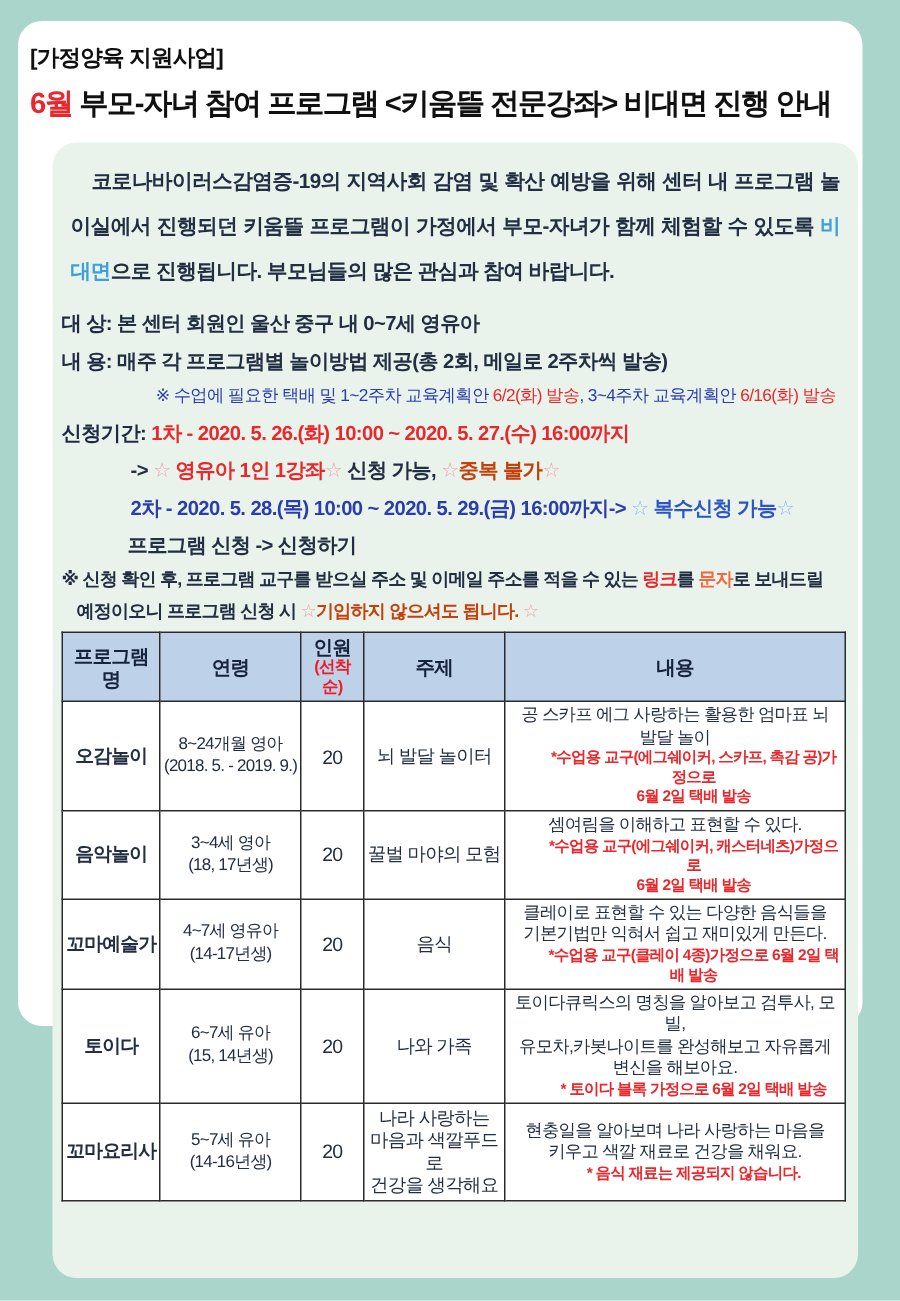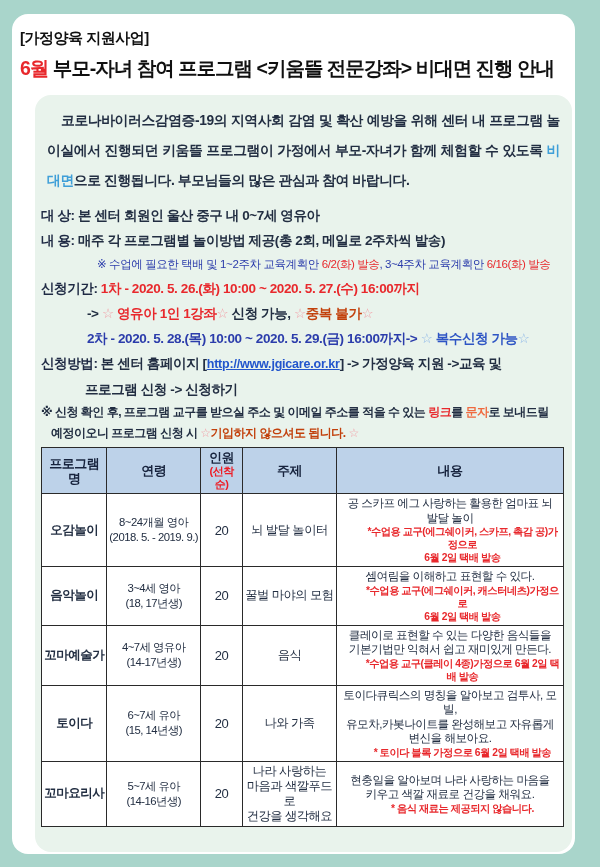--- a/index.html
+++ b/index.html
@@ -3,40 +3,40 @@
 <meta charset="utf-8">
 <style>
   html,body{margin:0;padding:0;}
   body{
     width:600px;height:867px;position:relative;overflow:hidden;
     background:#a9d5cb;
     font-family:"Liberation Sans","DejaVu Sans",sans-serif;
     color:#222e42;
   }
   .page{
-    position:absolute;left:12px;top:14px;width:563px;height:840px;
+    position:absolute;left:12px;top:14px;width:563px;height:670px;
     background:#ffffff;border-radius:16px;
   }
   .title-block{padding:15px 10px 0 8px;}
   .category{font-size:15px;font-weight:bold;color:#101010;letter-spacing:-0.5px;}
   .main-title{font-size:19.5px;font-weight:bold;color:#101010;margin-top:7px;letter-spacing:-1px;white-space:nowrap;}
   .month{color:#e8282c;margin-top:18px;}
   .panel{
     margin:13px 3px 0 23px;height:757px;box-sizing:border-box;
     background:#e9f3ec;border-radius:16px;
     padding:11px 8px 6px 6px;
   }
   .intro{
     margin:0 4px 7px 6px;font-size:13.8px;line-height:30px;font-weight:600;
     text-align:justify;text-indent:14px;letter-spacing:-0.4px;color:#222e42;
   }
   .hl-blue{color:#3f9fd8;}
   .info-line{font-size:13.5px;font-weight:bold;line-height:25px;letter-spacing:-0.4px;white-space:nowrap;}
   .lbl{color:#1f2a44;}
-  .sub-note{margin-left:56px;font-size:11.5px;line-height:23px;color:#2b3cab;letter-spacing:-0.4px;}
+  .sub-note{margin-left:56px;font-size:11.5px;line-height:23px;color:#2b3cab;letter-spacing:-0.4px;text-align:center;}
   .red{color:#e8282c;}
   .red-strong{color:#c2410c;font-weight:bold;}
   .orange{color:#ef6a3f;}
   .star-pink{color:#f2a0a8;}
   .star-blue{color:#8fb8e8;}
   .blue-line{color:#2b3cab;}
   .blue-strong{color:#2e55c4;font-weight:bold;}
   .indent1{margin-left:46px;}
   .indent2{margin-left:44px;}
   .url{color:#2255cc;text-decoration:underline;font-size:12.5px;letter-spacing:-0.2px;}
@@ -82,21 +82,20 @@
 
     <div class="sub-note"><span>※ 수업에 필요한 택배 및 1~2주차 교육계획안 </span><span class="red">6/2(화) 발송</span><span>, 3~4주차 교육계획안 </span><span class="red">6/16(화) 발송</span></div>
 
 
     <div class="info-line"><span class="lbl">신청기간:</span><span class="red"> 1차 - 2020. 5. 26.(화) 10:00 ~ 2020. 5. 27.(수) 16:00까지</span></div>
 
     <div class="info-line indent1"><span>-&gt; </span><span class="star-pink">☆</span><span class="red"> 영유아 1인 1강좌</span><span class="star-pink">☆</span><span> 신청 가능, </span><span class="star-pink">☆</span><span class="red-strong">중복 불가</span><span class="star-pink">☆</span></div>
 
     <div class="info-line indent1"><span class="blue-line">2차 - 2020. 5. 28.(목) 10:00 ~ 2020. 5. 29.(금) 16:00까지-&gt; </span><span class="star-blue">☆</span><span class="blue-strong"> 복수신청 가능</span><span class="star-blue">☆</span></div>
 
-    <div class="info-line"><span class="lbl">신청방법:</span><span> 본 센터 홈페이지 [</span><a class="url" href="#">http://www.jgicare.or.kr</a><span>] -&gt; 가정양육 지원 -&gt;교육 및</span></div>
 
     <div class="info-line indent2"><span>프로그램 신청 -&gt; 신청하기</span></div>
 
     <div class="note2"><span>※ 신청 확인 후, 프로그램 교구를 받으실 주소 및 이메일 주소를 적을 수 있는 </span><span class="red">링크</span><span>를 </span><span class="orange">문자</span><span>로 보내드릴</span></div>
 
     <div class="note2 note2-l2"><span>예정이오니 프로그램 신청 시 </span><span class="star-pink">☆</span><span class="red-strong">기입하지 않으셔도 됩니다.</span><span class="star-pink"> ☆</span></div>
 
     <table class="program">
       <colgroup>
         <col style="width:12.5%">

